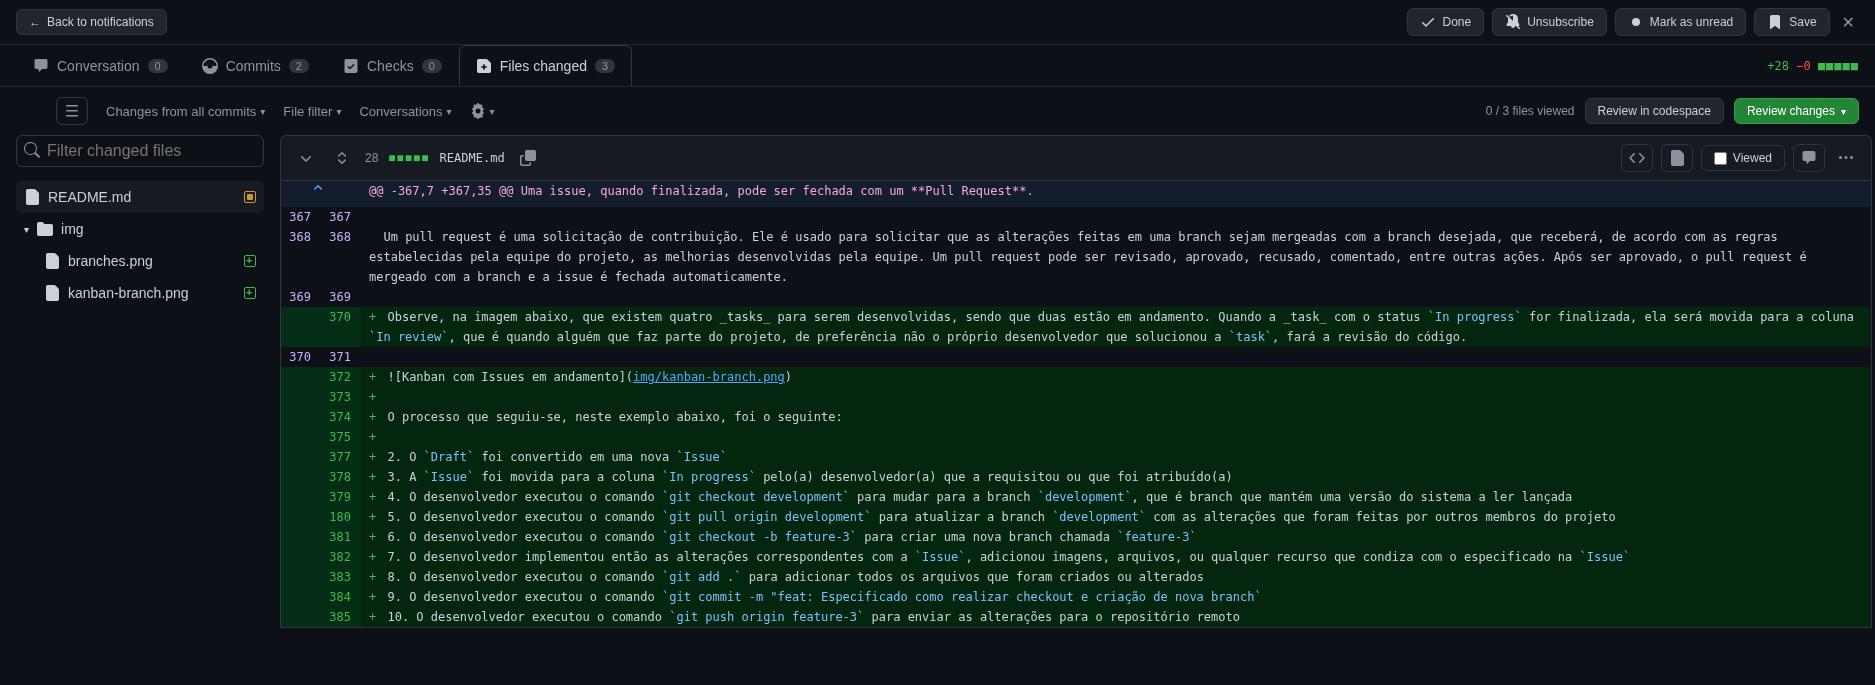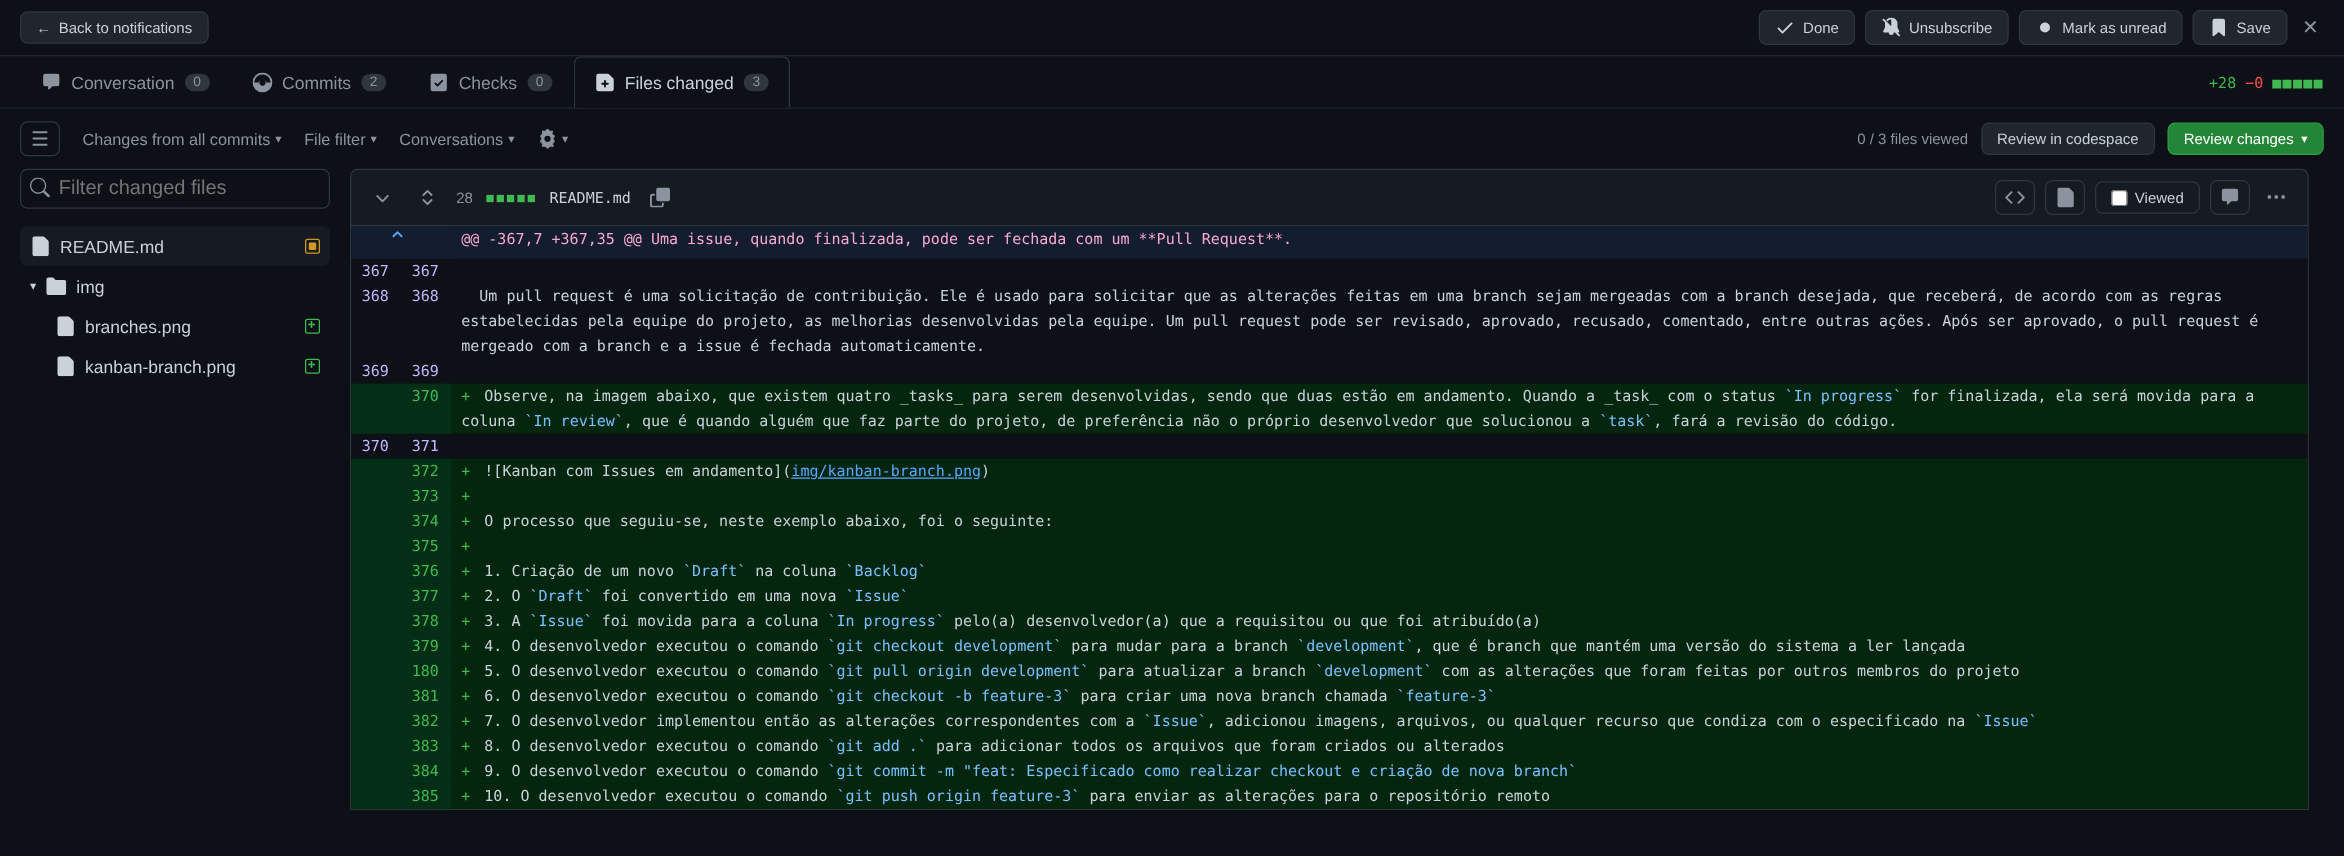--- a/index.html
+++ b/index.html
@@ -66,21 +66,21 @@
 .diff-stats { font-size: 12px; font-family: ui-monospace, monospace; }
 .additions { color: #3fb950; }
 .deletions { color: #f85149; }
 .blocks { letter-spacing: 1px; }
 .toolbar {
   display: flex;
   justify-content: space-between;
   align-items: center;
   padding: 10px 16px;
 }
-.toolbar-left { display: flex; gap: 18px; align-items: center; color: #8b949e; font-size: 13px; }
+.toolbar-left { display: flex; gap: 18px; align-items: center; color: #8b949e; font-size: 13px; margin-left: 40px; }
 .toolbar-right { display: flex; gap: 10px; align-items: center; }
 .dropdown { cursor: pointer; display: inline-flex; align-items: center; gap: 4px; }
 .main { display: flex; }
 .sidebar { width: 280px; padding: 0 16px 16px; }
 .filter-input {
   width: 100%;
   background: #0d1117;
   border: 1px solid #30363d;
   border-radius: 6px;
   padding: 6px 10px 6px 30px;
@@ -104,21 +104,21 @@
 .status-box {
   width: 12px; height: 12px;
   border: 1px solid;
   border-radius: 2px;
   display: inline-block;
 }
 .mod { border-color: #d29922; background: transparent; position: relative; }
 .mod::after { content: ""; position: absolute; inset: 2px; background: #d29922; border-radius: 1px; }
 .add { border-color: #3fb950; position: relative; }
 .add::after { content: "+"; color: #3fb950; font-size: 11px; line-height: 10px; position: absolute; left: 1px; top: -1px; font-weight: bold; }
-.content { flex: 1; padding-right: 28px; }
+.content { flex: 1; padding-right: 3px; }
 .file-header {
   background: #161b22;
   border: 1px solid #30363d;
   border-top-left-radius: 6px;
   border-top-right-radius: 6px;
   padding: 8px 12px;
   display: flex;
   justify-content: space-between;
   align-items: center;
   position: sticky;
@@ -427,25 +427,20 @@
           <div class="line-num">374</div>
           <div class="line-content"><span class="add-marker">+ </span>O processo que seguiu-se, neste exemplo abaixo, foi o seguinte:</div>
         </div>
         <div class="diff-row add-row">
           <div class="line-num"></div>
           <div class="line-num">375</div>
           <div class="line-content"><span class="add-marker">+ </span></div>
         </div>
         <div class="diff-row add-row">
           <div class="line-num"></div>
-          <div class="line-num">376</div>
-          <div class="line-content"><span class="add-marker">+ </span>1. Criação de um novo <span class="code-span">`Draft`</span> na coluna <span class="code-span">`Backlog`</span></div>
-        </div>
-        <div class="diff-row add-row">
-          <div class="line-num"></div>
           <div class="line-num">377</div>
           <div class="line-content"><span class="add-marker">+ </span>2. O <span class="code-span">`Draft`</span> foi convertido em uma nova <span class="code-span">`Issue`</span></div>
         </div>
         <div class="diff-row add-row">
           <div class="line-num"></div>
           <div class="line-num">378</div>
           <div class="line-content"><span class="add-marker">+ </span>3. A <span class="code-span">`Issue`</span> foi movida para a coluna <span class="code-span">`In progress`</span> pelo(a) desenvolvedor(a) que a requisitou ou que foi atribuído(a)</div>
         </div>
         <div class="diff-row add-row">
           <div class="line-num"></div>

